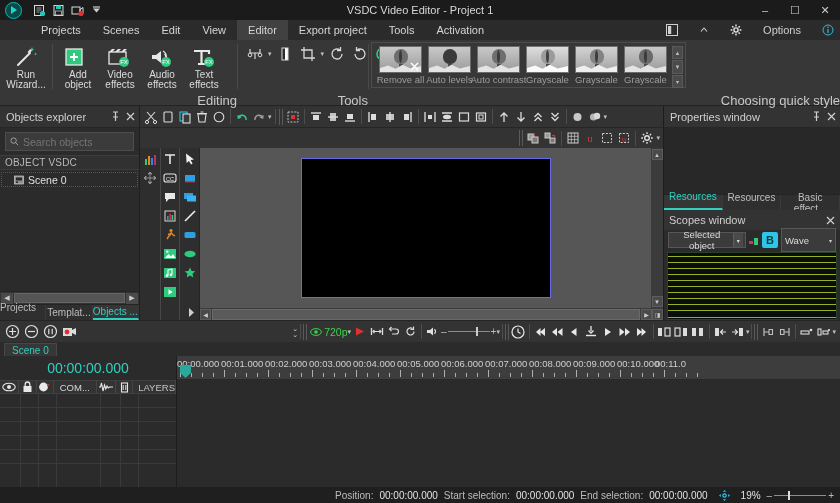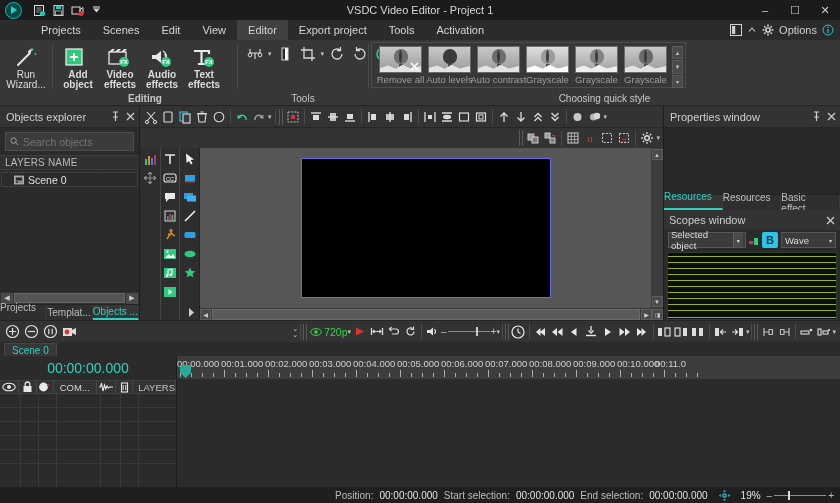--- a/index.html
+++ b/index.html
@@ -19,28 +19,28 @@
   .qat { display:flex; align-items:center; gap:4px; padding-left:6px; }
   .qat-btn { width:15px;height:15px; display:flex;align-items:center;justify-content:center; position:relative; }
   .title-text { position:absolute; left:0; right:0; text-align:center; font-size:11px; color:#d8d8d8; pointer-events:none; }
   .wctl { margin-left:auto; display:flex; height:20px; }
   .wctl div { width:30px; height:20px; display:flex;align-items:center;justify-content:center; color:#ccc; font-size:11px; }
 
   
   .menubar { height:20px; background:#2b2b2b; display:flex; align-items:stretch; flex:0 0 20px; padding-left:30px; }
   .menu-item { padding:0 11px; display:flex;align-items:center; font-size:11px; color:#d5d5d5; }
   .menu-item.active { background:#414141; }
-  .menu-right { margin-left:auto; display:flex; align-items:center; gap:5px; padding-right:6px; }
+  .menu-right { margin-left:auto; display:flex; align-items:center; gap:21px; padding-right:6px; }
   .opt-txt { color:#cfcfcf; font-size:11px; }
 
   
   .ribbon { height:66px; background:#373737; display:flex; flex:0 0 66px; border-bottom:1px solid #232323; }
   .rgroup { display:flex; flex-direction:column; position:relative; height:66px; }
   .rgroup .rbody { flex:1; display:flex; align-items:flex-start; padding:2px 4px 0 4px; }
-  .rgroup .rlabel { height:13px; text-align:center; font-size:10px; color:#c8c8c8; }
+  .rgroup .rlabel { height:13px; text-align:right; font-size:13px; color:#c8c8c8; }
   .rsep { width:1px; background:#4a4a4a; margin:4px 0 16px 0; }
   .bigbtn { width:46px; display:flex; flex-direction:column; align-items:center; padding-top:2px; cursor:default; }
   .bigbtn .ic { height:26px; display:flex;align-items:center;justify-content:center; }
   .bigbtn .lb { font-size:10px; color:#dcdcdc; text-align:center; line-height:10px; }
   .grp-editing .bigbtn { width:42px; }
   .tools-row1 { display:flex; align-items:center; gap:4px; height:20px; color:#8a8a8a; font-size:11px; padding-left:3px;}
   .tools-row2 { display:flex; align-items:center; gap:3px; height:24px; padding-left:3px;}
   .tbtn { width:20px;height:20px; display:flex;align-items:center;justify-content:center; }
   .caret { font-size:7px; color:#c0c0c0; }
   .qs-wrap { display:flex; align-items:flex-start; padding:3px 2px 0 4px; border:1px solid #4c4c4c; margin:2px 2px 0 2px; height:46px;}
@@ -115,32 +115,32 @@
   .tl-right { flex:1; display:flex; flex-direction:column; min-width:0; position:relative;}
   .ruler { height:24px; background:#3d3d3d; position:relative; overflow:hidden; border-bottom:1px solid #2a2a2a;}
   .ruler .lbl { position:absolute; top:2px; font-size:9.5px; color:#cfcfcf; }
   .ruler .tick { position:absolute; bottom:2px; width:1px; background:#b0b0b0;}
   .tl-canvas { flex:1; background:#262626; position:relative; overflow:hidden;}
   .noitems { position:absolute; top:14px; left:0; right:0; text-align:center; color:#b9b9b9; font-size:10.5px;}
   .playhead { position:absolute; top:0; bottom:0; width:1px; background:#c0392b; }
   .playhead-marker { position:absolute; width:11px;height:13px; background:#2aa89a; left:-5px; top:9px; clip-path:polygon(0 0,100% 0,100% 60%,50% 100%,0 60%);}
 
   
-  .rightcol { width:177px; background:#2b2b2b; display:flex; flex-direction:column; border-left:1px solid #1d1d1d;}
+  .rightcol { width:177px; background:#2b2b2b; display:flex; flex-direction:column; border-left:1px solid #1d1d1d;text-align:center;}
   .prop-body { flex:1; background:#282828; }
   .rtabs { height:16px; display:flex; background:#2f2f2f; border-top:1px solid #242424;}
   .rtab { flex:1; display:flex;align-items:center;justify-content:center; font-size:10px; color:#bdbdbd; border-right:1px solid #3a3a3a;}
   .rtab.active { color:#2fd0c0; background:#363636; border-bottom:2px solid #2fd0c0;}
   .scope-head { height:20px; background:#333; display:flex; align-items:center; padding:0 5px; color:#cfcfcf; font-size:11px;}
   .scope-ctl { height:20px; display:flex; align-items:center; gap:3px; padding:0 4px; background:#2b2b2b;}
   .sel-combo { width:78px; height:16px; background:#3b3b3b; border:1px solid #575757; display:flex; align-items:center; padding:0 2px; font-size:9.5px; color:#dcdcdc; position:relative;}
   .sel-combo .cb { margin-left:auto; width:11px;height:14px; background:#4a4a4a; border-left:1px solid #5d5d5d; display:flex;align-items:center;justify-content:center; font-size:6px;}
   .rgb-chip { width:10px;height:16px; }
   .btn-b { width:16px;height:16px; background:#2ec6e8; color:#073a46; font-weight:bold; font-size:11px; display:flex;align-items:center;justify-content:center; border-radius:2px;}
-  .wave-combo { flex:1; height:16px; background:#3b3b3b; border:1px solid #575757; display:flex; align-items:center; padding:0 3px; font-size:9.5px; color:#dcdcdc;}
+  .wave-combo { flex:1; height:24px; background:#3b3b3b; border:1px solid #575757; display:flex; align-items:center; padding:0 3px; font-size:9.5px; color:#dcdcdc;}
   .wave-combo .cb { margin-left:auto; font-size:6px; color:#ccc;}
   .scope-canvas { flex:1; background:#080f08; margin:2px 3px 0 3px; position:relative; overflow:hidden; border:1px solid #2a402a;}
   .scope-canvas .gl { position:absolute; left:0; right:0; height:1px; background:#b7c92a; opacity:.85;}
 
   
   .status { height:16px; background:#1f1f1f; display:flex; align-items:center; gap:6px; padding:0 6px; flex:0 0 16px; font-size:10px; color:#c4c4c4;}
   .status .lbl { color:#bdbdbd; }
   .status .val { color:#e2e2e2; }
   .zoomslider { display:flex; align-items:center; gap:2px; color:#bbb; }
   .zoomslider .tk { width:52px; height:1px; background:#8c8c8c; position:relative;}
@@ -251,21 +251,21 @@
               </svg>
           </div>
           <div class="lb">Run</div>
           <div class="lb">Wizard...</div>
         </div>
       </div>
       <div class="rlabel">&nbsp;</div>
     </div>
     <div class="rsep"></div>
 
-    <div class="rgroup grp-editing" style="width:184px;font-weight:bold;">
+    <div class="rgroup grp-editing" style="width:184px;">
       <div class="rbody">
         <div class="bigbtn">
           <div class="ic">
             <svg width="26" height="24" viewBox="0 0 26 24">
                 <rect x="1" y="4" width="16" height="16" fill="#2ecb7f" stroke="#e8e8e8" stroke-width="1.3"></rect>
                 <path d="M9 8v8M5 12h8" stroke="#fff" stroke-width="2"></path>
               </svg>
           </div>
           <div class="lb">Add</div>
           <div class="lb">object</div>
@@ -463,21 +463,21 @@
               <path d="M6.2 6.2L9 9" stroke="#a8a8a8"></path>
             </svg>
           </span>
         <input type="text" placeholder="Search objects" style="">
         <span>
             <svg width="8" height="8" viewBox="0 0 8 8">
               <path d="M1 1l6 6M7 1L1 7" stroke="#8e8e8e"></path>
             </svg>
           </span>
       </div>
-      <div class="col-head">LAYERS NAME</div>
+      <div class="col-head">OBJECT VSDC</div>
       <div class="objlist">
         <div class="objrow">
           <span>
               <svg width="10" height="10" viewBox="0 0 10 10">
                 <rect x=".5" y="1" width="9" height="8" fill="#8f8f8f" stroke="#cfcfcf" stroke-width=".7"></rect>
                 <rect x="2" y="2.5" width="6" height="3" fill="#2b2b2b"></rect>
                 <rect x="2" y="6.5" width="2" height="1.5" fill="#2b2b2b"></rect>
               </svg>
             </span>
           <span>Scene 0</span>

